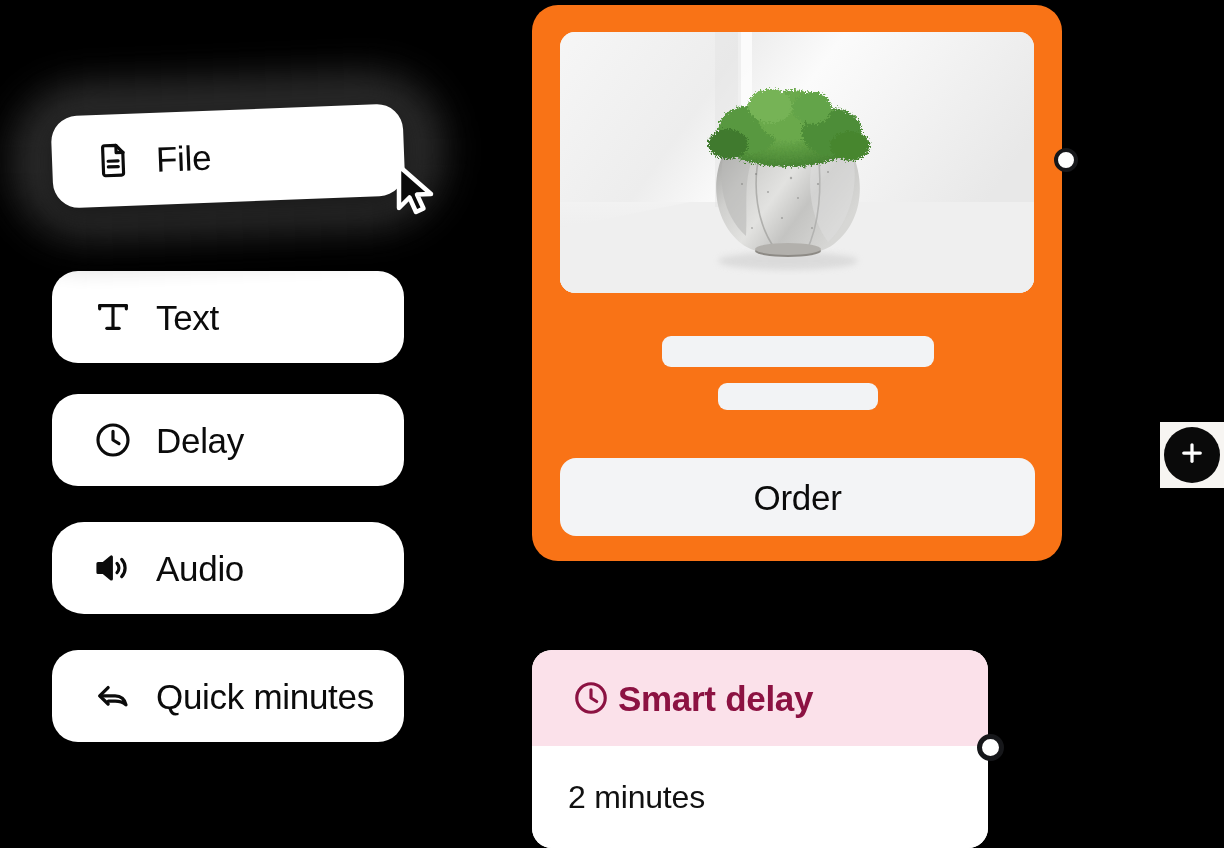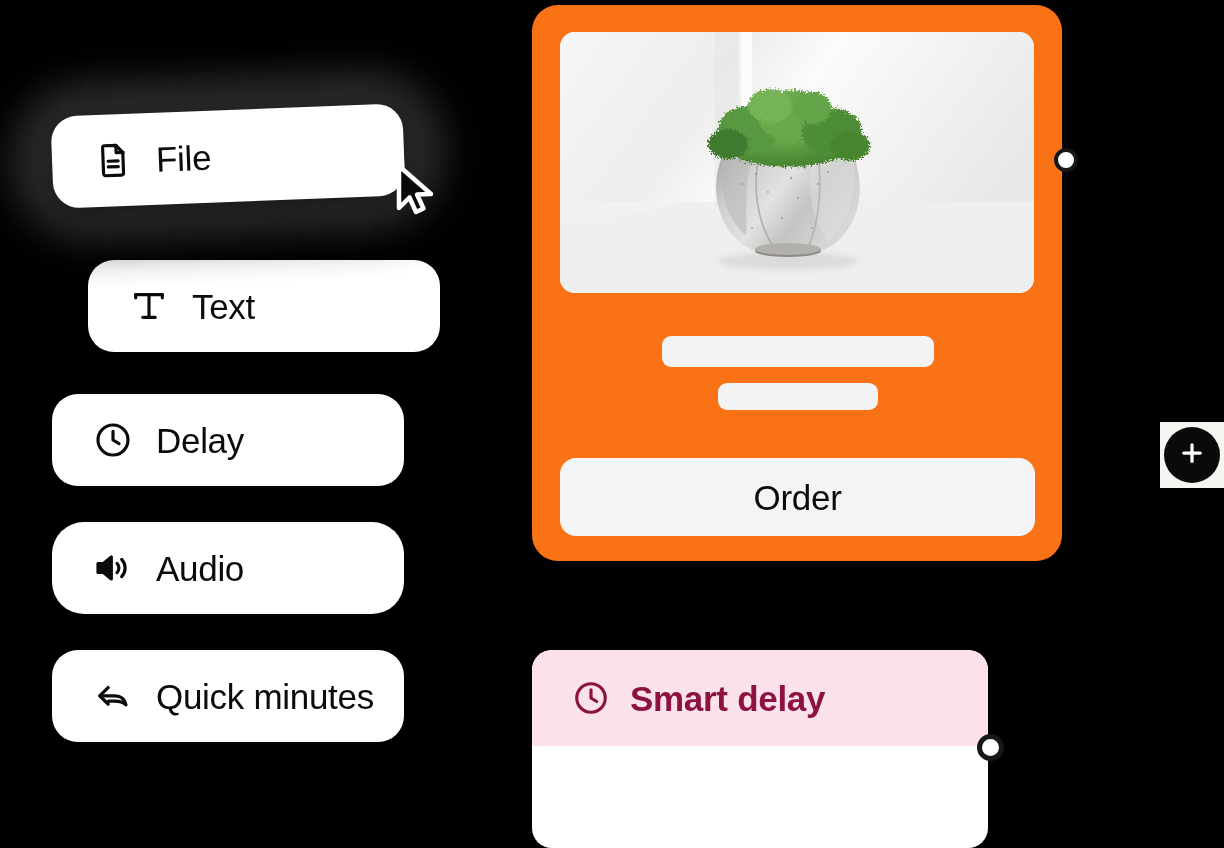--- a/index.html
+++ b/index.html
@@ -216,21 +216,21 @@
     background: #ffffff;
     border-radius: 20px;
     overflow: hidden;
   }
   .delay-head {
     height: 96px;
     background: #fbe1ea;
     display: flex;
     align-items: center;
     padding-left: 40px;
-    gap: 20px;
+    gap: 8px;
   }
   .delay-head .d-label {
     font-size: 35px;
     font-weight: 600;
     color: #8c1242;
     letter-spacing: -0.3px;
     line-height: 1;
   }
   .delay-head .d-icon {
     width: 38px; height: 38px;
@@ -274,21 +274,21 @@
     justify-content: center;
   }
 </style>
 </head>
 <body>
 
 <div id="stage">
 
   <div class="palette">
 
-    <div class="block" style="top:152px;margin-left:36px;">
+    <div class="block" style="top:163px;">
       <span class="b-icon">
         <svg width="40" height="40" viewBox="0 0 24 24" fill="none" stroke="#0b0b0b" stroke-width="1.9" stroke-linecap="round">
           <path d="M4 5.2h16"></path>
             <path d="M4 5.2v1.9"></path>
             <path d="M20 5.2v1.9"></path>
           <path d="M12 5.5v13.2"></path>
             <path d="M8.3 18.8h7.4"></path>
         </svg>
       </span>
       <span class="b-label">Text</span>
@@ -441,20 +441,23 @@
   <div class="delay-card">
     <div class="delay-head">
       <span class="d-icon">
         <svg width="38" height="38" viewBox="0 0 24 24" fill="none" stroke="#8c1242" stroke-width="2" stroke-linecap="round" stroke-linejoin="round">
           <circle cx="12" cy="12" r="9"></circle>
           <path d="M12 6.8V12l3.6 2.2"></path>
         </svg>
       </span>
       <span class="d-label">Smart delay</span>
     </div>
+    <div class="delay-body">
+      <span class="d-value">2 minutes</span>
+    </div>
   </div>
 
   <div class="node-dot delay-dot"></div>
 
   <div class="add-panel">
     <div class="add-fab">
       <span>
         <svg width="30" height="30" viewBox="0 0 24 24" fill="none" stroke="#ffffff" stroke-width="2.6" stroke-linecap="round">
           <path d="M12 5.4v13.2"></path>
             <path d="M5.4 12h13.2"></path>

